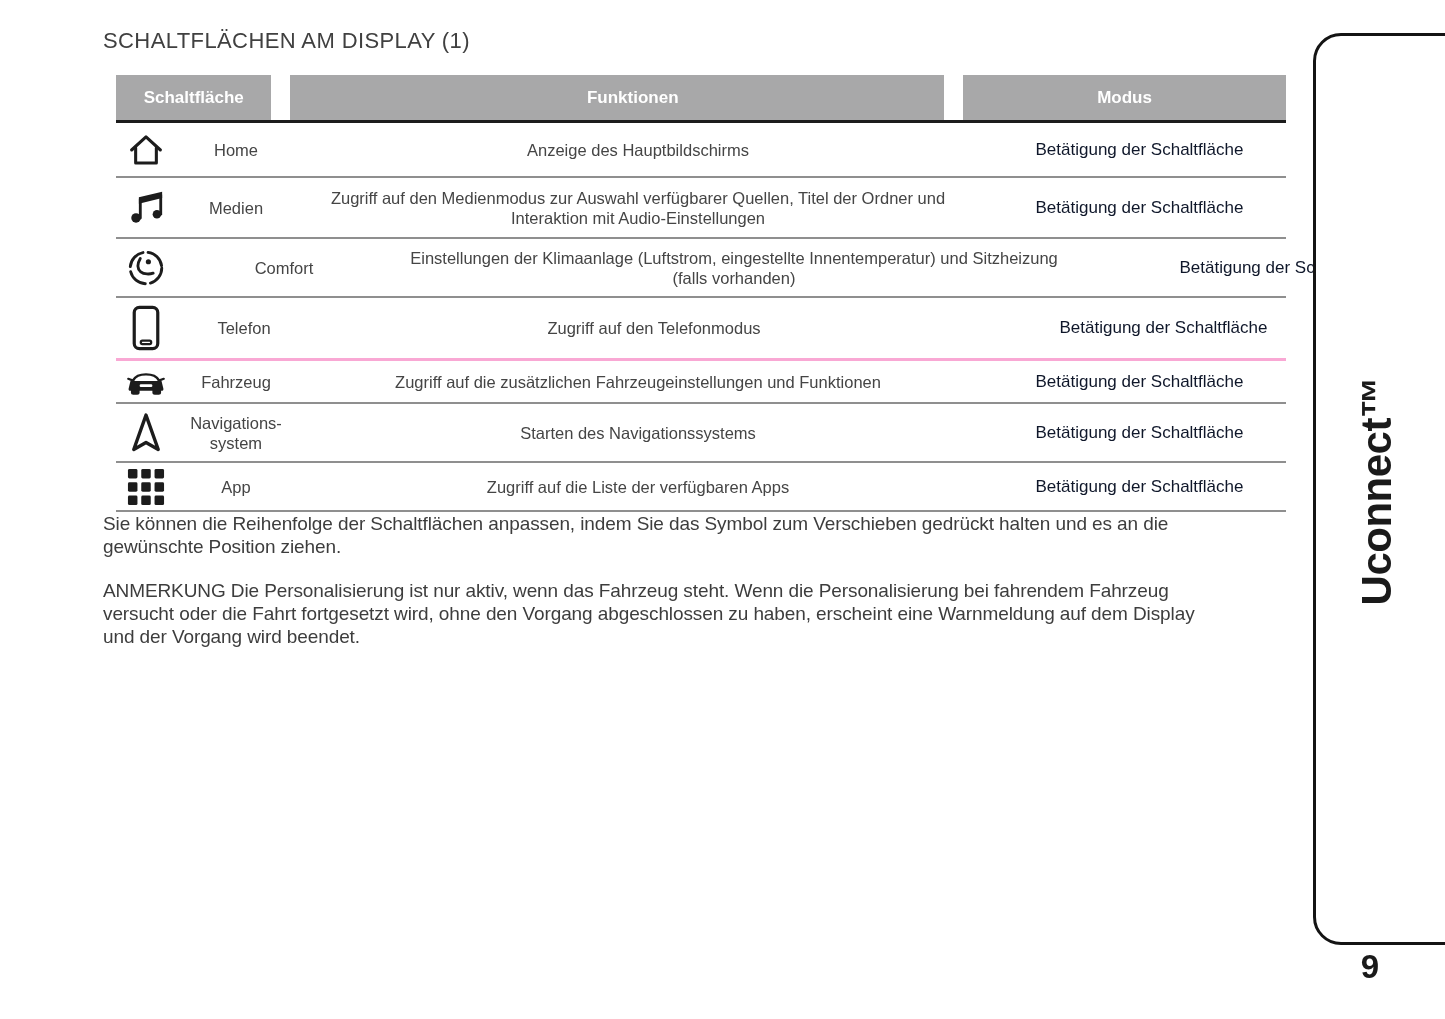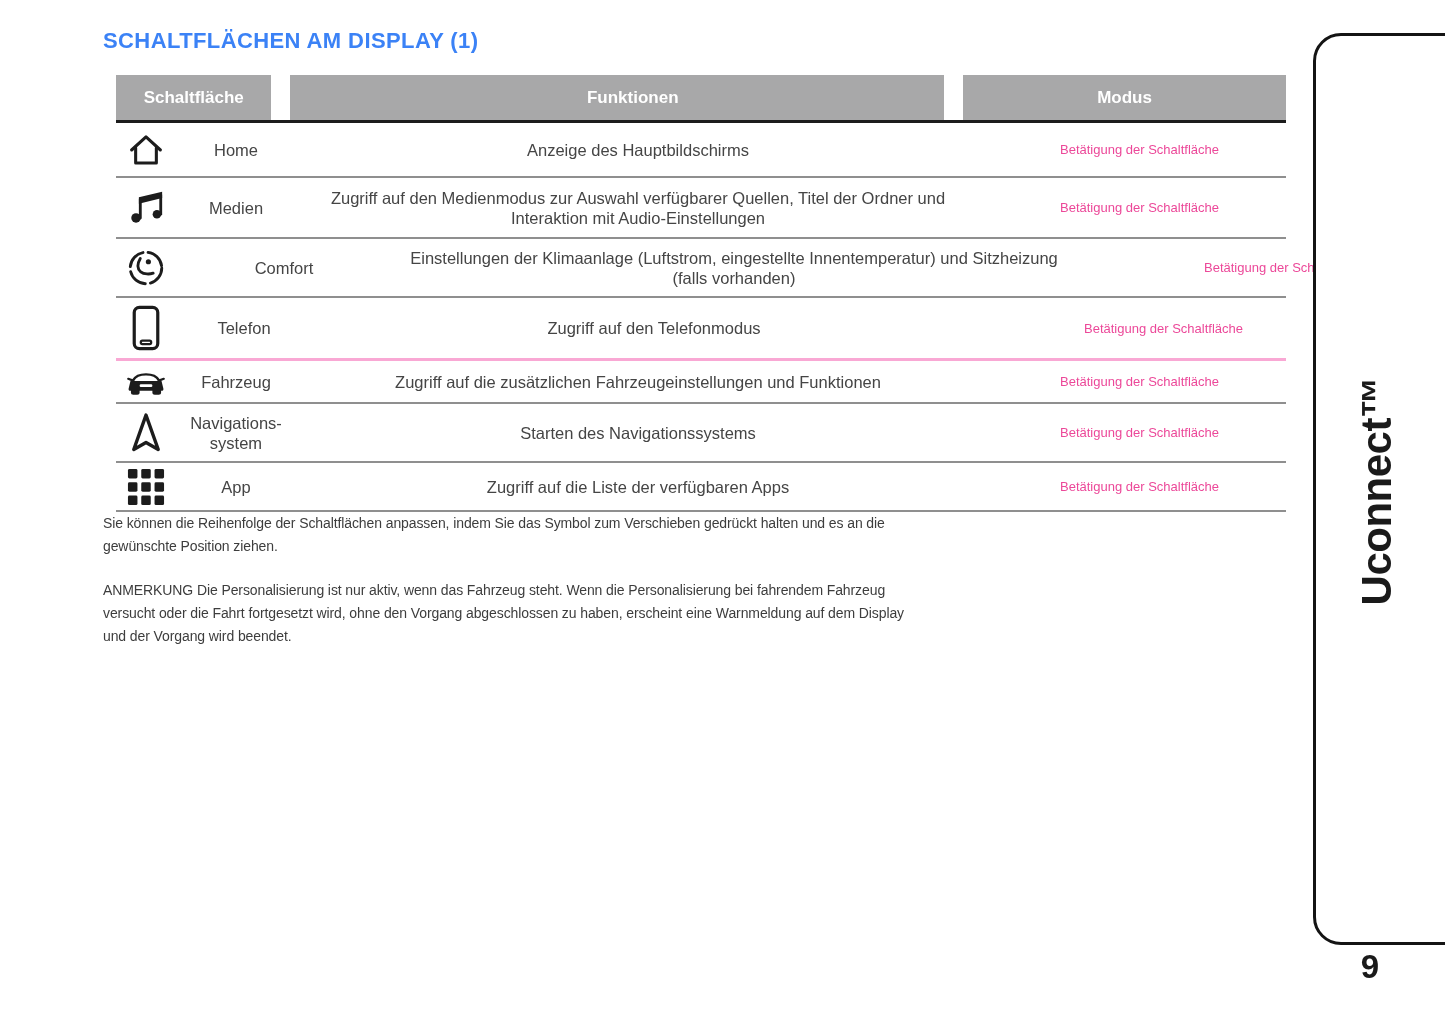--- a/index.html
+++ b/index.html
@@ -5,21 +5,21 @@
   html,body{margin:0;padding:0;background:#ffffff;}
   body{
     width:1445px;height:1019px;overflow:hidden;position:relative;
     font-family:"Liberation Sans", sans-serif;
     -webkit-font-smoothing:antialiased;
   }
   .page{position:absolute;inset:0;background:#fff;}
 
   .title{
     position:absolute;left:103px;top:28px;
-    font-size:22px;font-weight:700;color:#3b82f6;letter-spacing:.4px;
+    font-size:22px;font-weight:400;color:#404040;letter-spacing:.4px;
   }
 
   
   .tbl{position:absolute;left:116px;top:75px;width:1170px;}
   .tbl-head{display:flex;height:45px;border-bottom:3px solid #1c1c1c;}
   .hcell{
     background:#a8a8a9;color:#ffffff;font-weight:700;font-size:17px;
     display:flex;align-items:center;justify-content:center;
   }
   .hcell.c1{width:167px;}
@@ -33,31 +33,31 @@
   .icon-cell{width:60px;flex:none;}
   .label-cell{
     width:120px;flex:none;font-size:16.5px;color:#454545;
     text-align:center;white-space:pre-line;line-height:20px;
   }
   .func-cell{
     width:670px;margin-left:7px;flex:none;font-size:16.5px;color:#454545;
     text-align:center;white-space:pre-line;line-height:20px;
   }
   .modus-cell{
-    width:293px;margin-left:20px;flex:none;font-size:13px;color:#ec4899;
+    width:293px;margin-left:20px;flex:none;font-size:17px;color:#0f172a;
     text-align:center;
   }
   svg{display:block;}
   .stroke{fill:none;stroke:#1c1c1c;stroke-linecap:round;stroke-linejoin:round;}
   .fill{fill:#1c1c1c;stroke:none;}
 
   
   .para{
     position:absolute;left:103px;width:1160px;
-    font-size:14px;line-height:23px;color:#3d3d3d;white-space:pre-line;
+    font-size:19px;line-height:23px;color:#3d3d3d;white-space:pre-line;
     letter-spacing:-0.1px;
   }
   .para.p1{top:512px;}
   .para.p2{top:579px;}
 
   
   .sidebar-frame{
     position:absolute;left:1313px;top:33px;width:240px;height:906px;
     border:3px solid #141414;border-radius:28px;background:#fff;
   }

